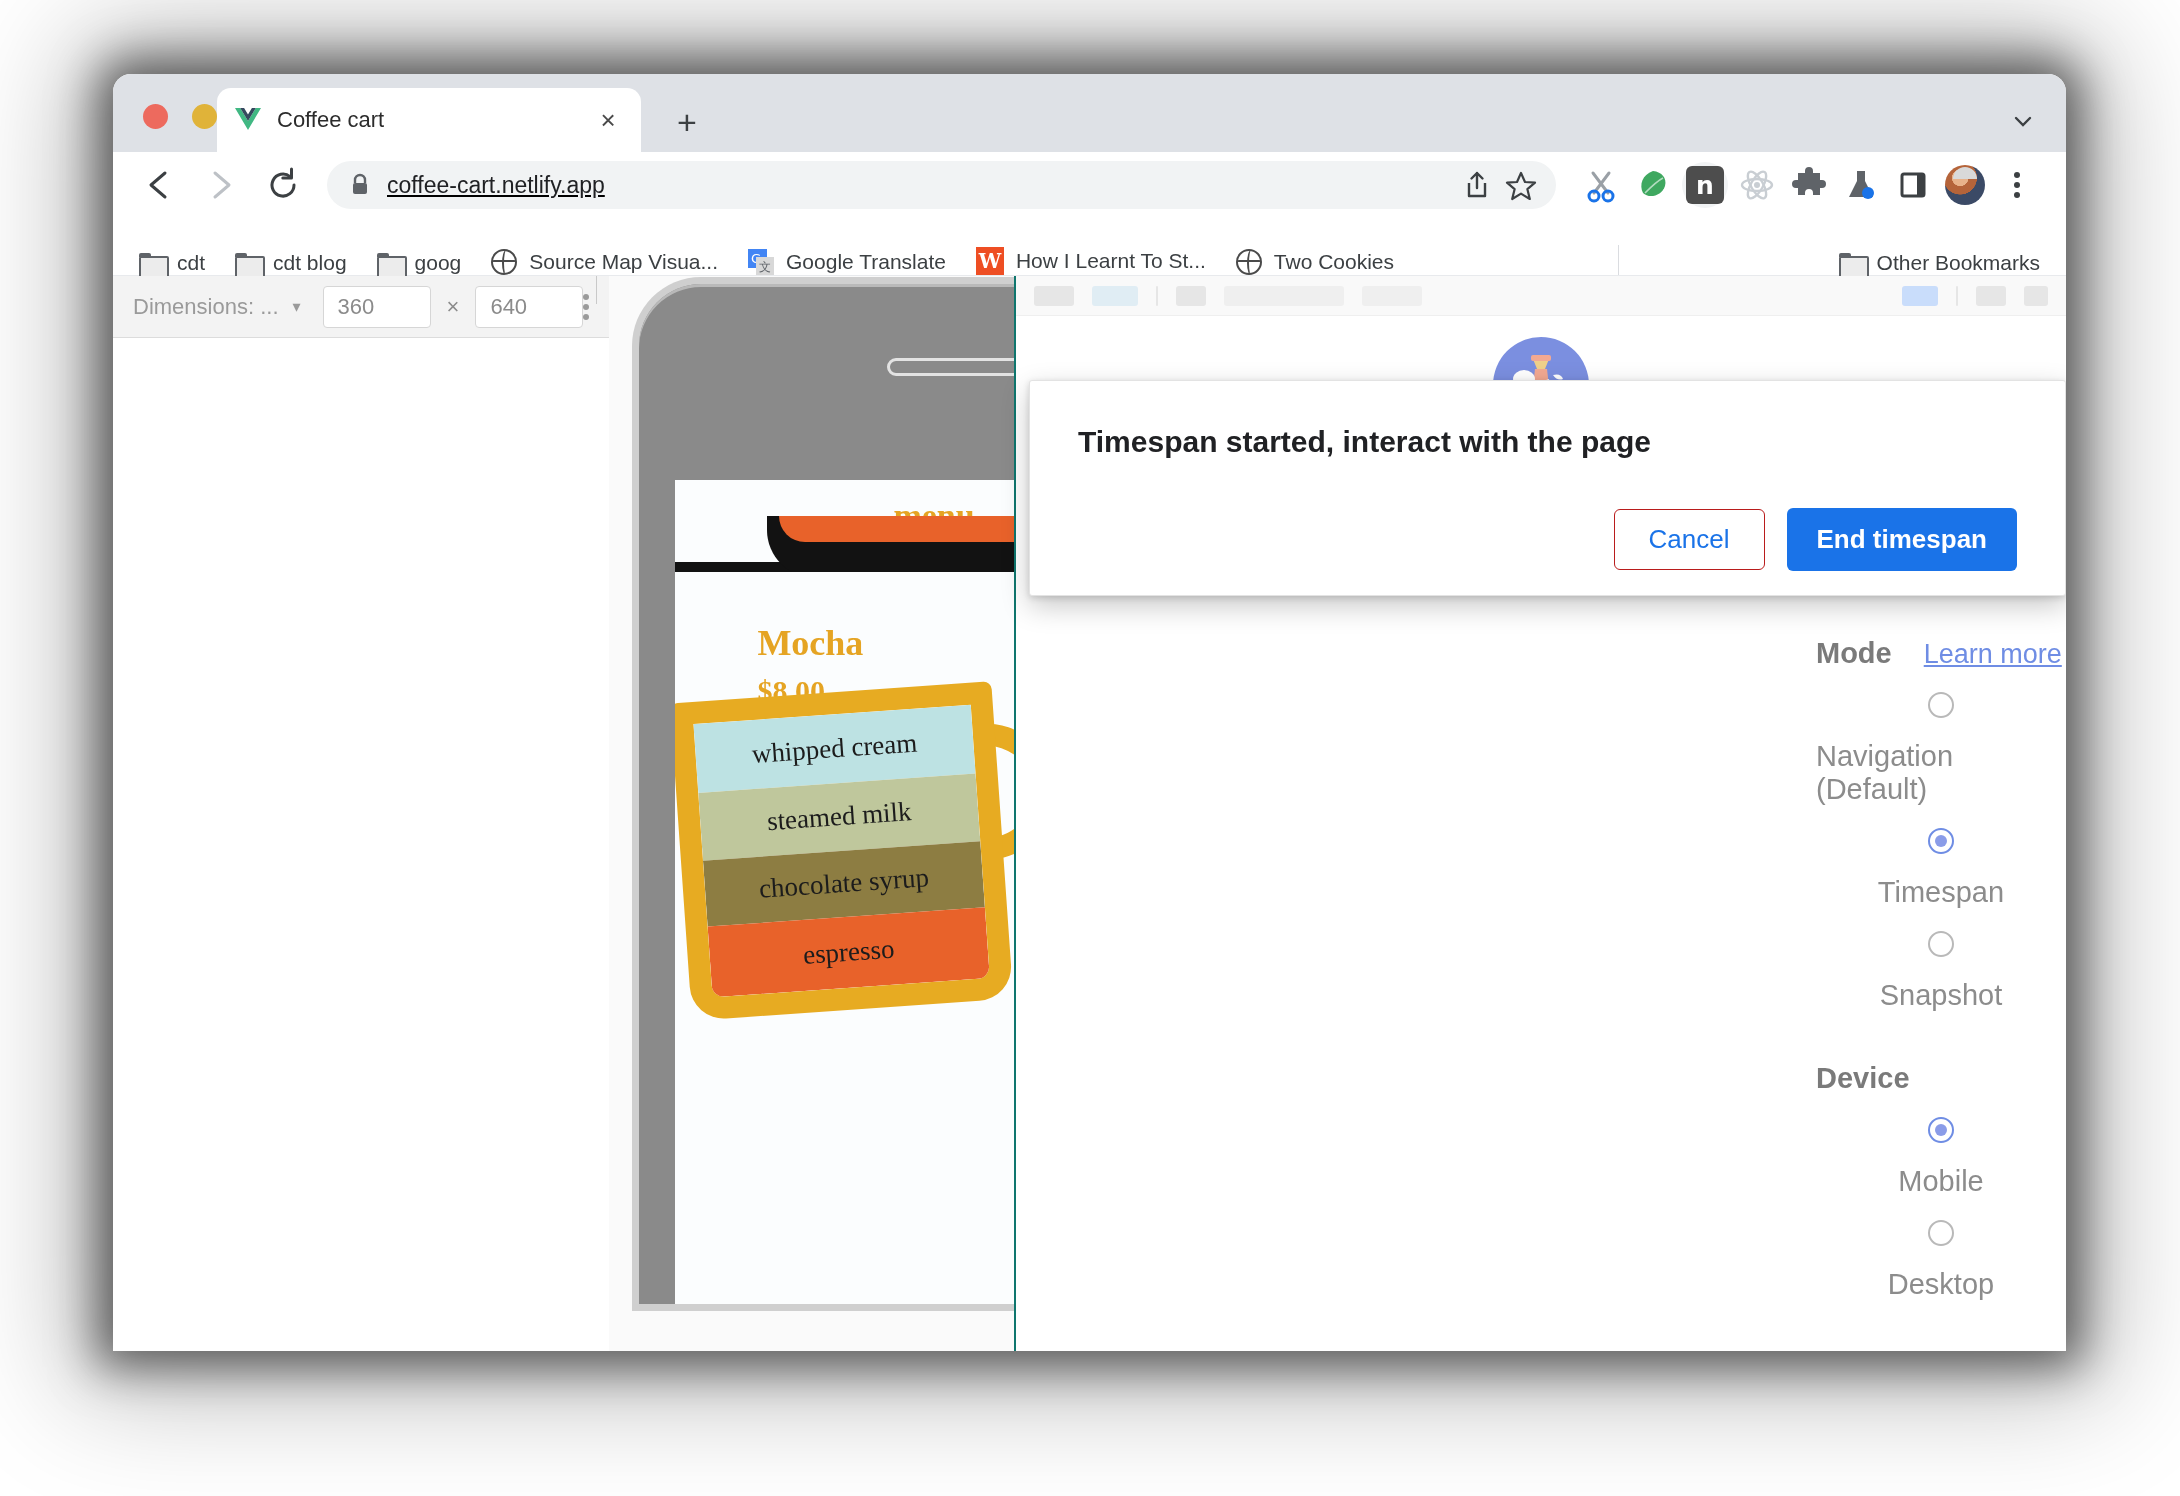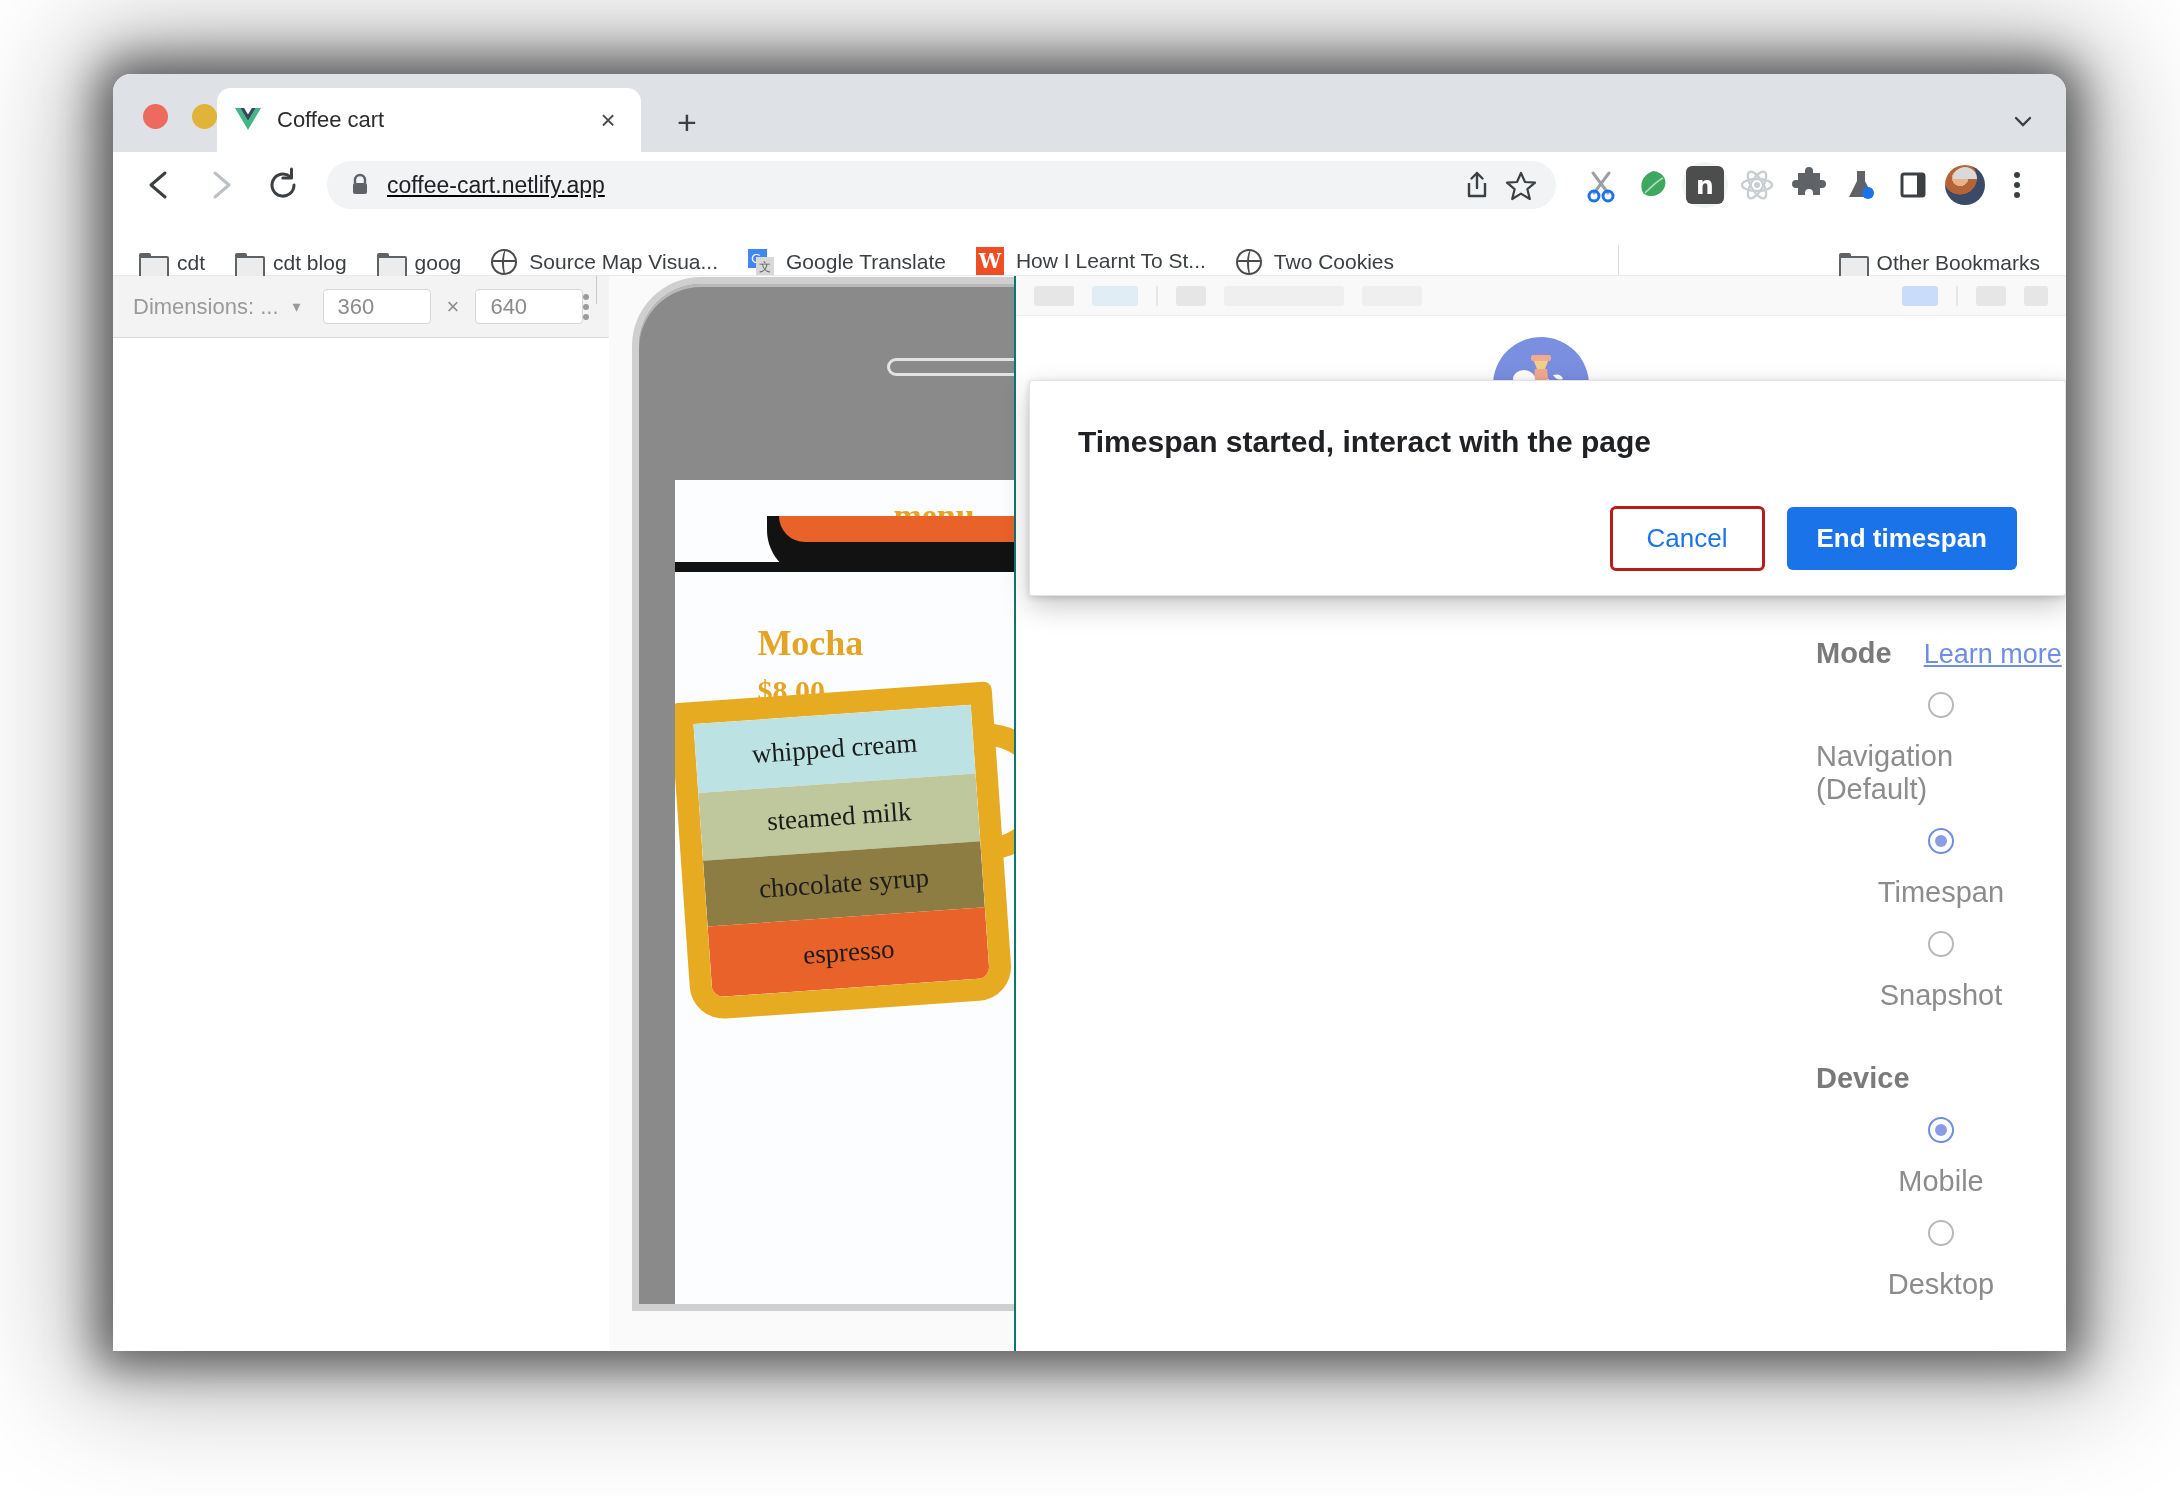--- a/index.html
+++ b/index.html
@@ -199,21 +199,21 @@
     border-bottom: 1px solid #dcdcdc;
     display: flex; align-items: center;
     padding: 0 20px;
   }
   #dim-select {
     display: flex; align-items: center;
     font-size: 22px; color: #9a9a9a; margin-right: 22px;
   }
   #dim-select .caret { margin-left: 14px; font-size: 16px; color: #9a9a9a; }
   .dim-box {
-    width: 108px; height: 35px;
+    width: 108px; height: 42px;
     border: 1px solid #d6d6d6; border-radius: 4px;
     background: #fff; color: #8b8b8b; font-size: 22px;
     display: flex; align-items: center; padding-left: 14px;
   }
   #dim-x { margin: 0 16px; color: #8b8b8b; font-size: 22px; }
   #emu-kebab { margin-left: auto; }
 
   #emu-ruler {
     height: 28px; flex: 0 0 auto;
     background: #f3f3f3; border-bottom: 1px solid #dcdcdc;
@@ -416,21 +416,21 @@
   }
   #dialog-title {
     font-size: 30px; font-weight: 700; color: #202124;
   }
   #dialog-actions {
     position: absolute; right: 48px; bottom: 24px;
     display: flex; align-items: center; gap: 22px;
   }
   #btn-cancel {
     background: #fff; color: #1a73e8;
-    border: 3px solid #b91c1c; border-radius: 6px;
+    border: 1px solid #b91c1c; border-radius: 6px;
     font-size: 26px; font-weight: 500;
     padding: 14px 34px;
     font-family: "Liberation Sans", sans-serif;
   }
   #btn-end {
     background: #1a73e8; color: #ffffff;
     border: none; border-radius: 6px;
     font-size: 26px; font-weight: 700;
     padding: 16px 30px;
     font-family: "Liberation Sans", sans-serif;

